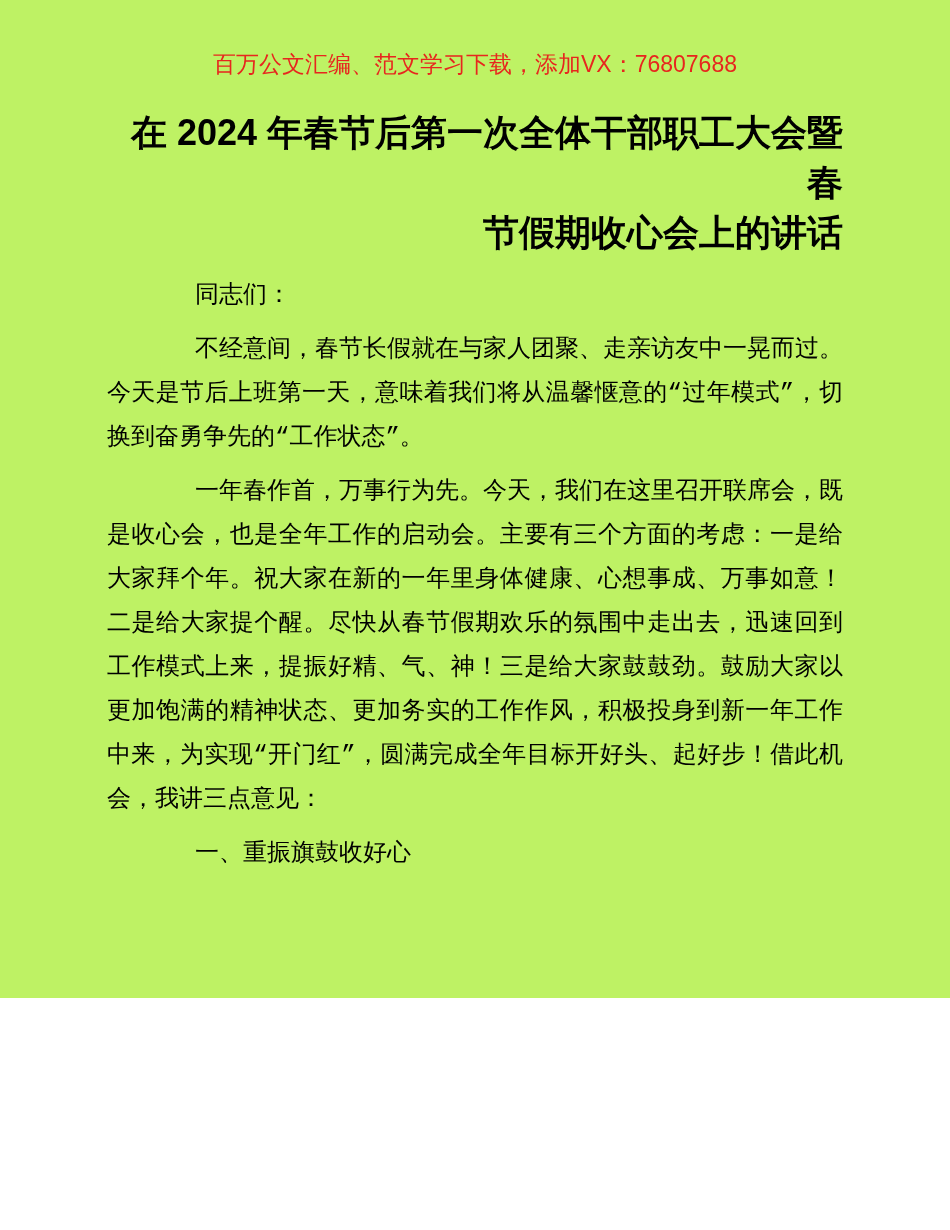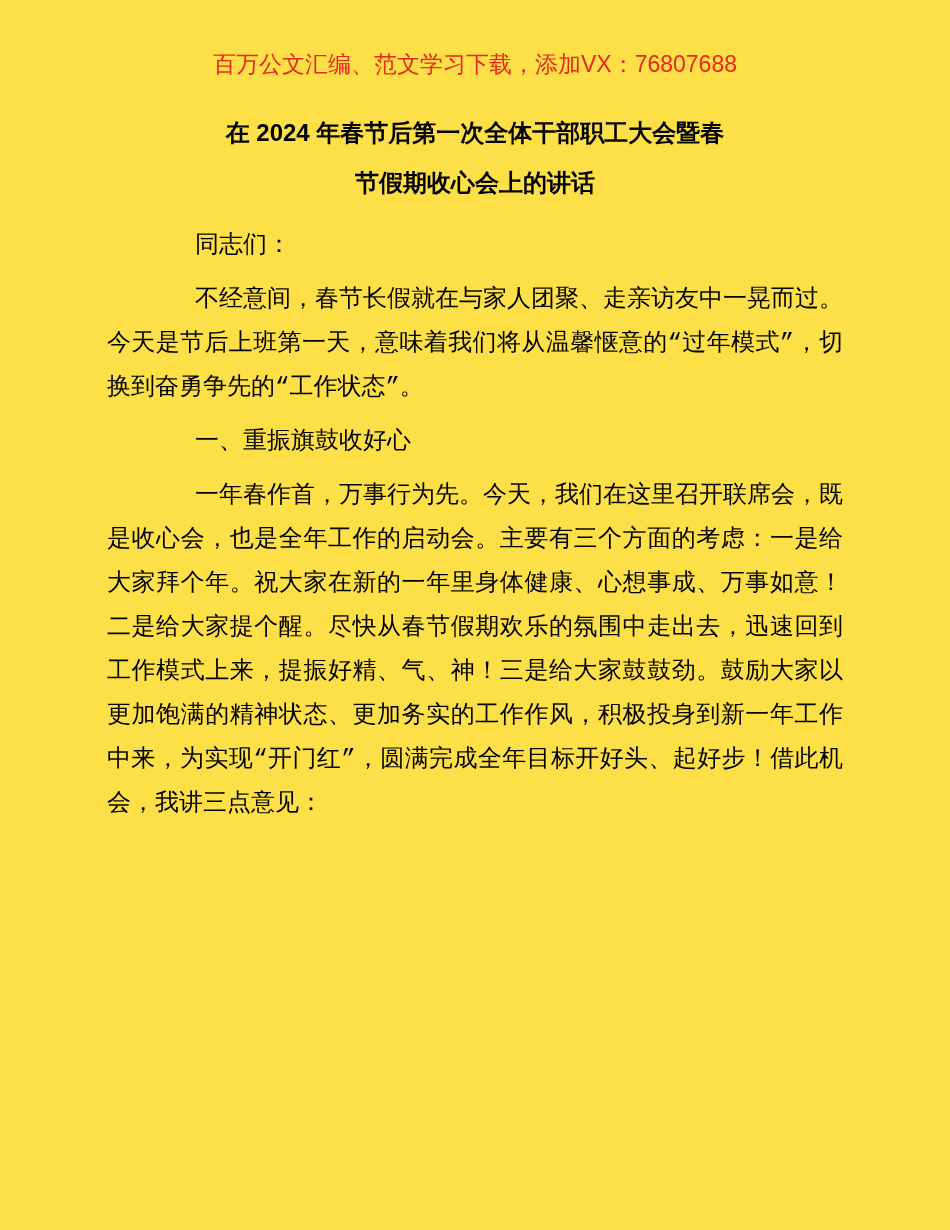--- a/index.html
+++ b/index.html
@@ -10,38 +10,38 @@
   body {
     width: 950px;
     height: 1230px;
     overflow: hidden;
     font-family: "Liberation Sans", "DejaVu Sans", sans-serif;
     color: #000000;
   }
   .page {
     box-sizing: border-box;
     width: 950px;
-    height: 1230px;
+    height: 998px;
     padding: 50px 107px 0 107px;
-    background: #fde047;
+    background: #bef264;
   }
   .notice {
     text-align: center;
     font-size: 23px;
     line-height: 28px;
     color: #e7261e;
     margin: 0 0 30px 0;
     font-weight: 400;
   }
   .doc-title {
     margin: 0 0 16px 0;
-    font-size: 24px;
+    font-size: 36px;
     line-height: 50px;
     font-weight: 700;
-    text-align: center;
+    text-align: right;
     color: #000000;
   }
   .doc-title .title-line {
     display: block;
   }
   .body-block {
     margin: 0 0 10px 0;
     font-size: 24px;
     line-height: 44px;
     text-align: justify;
@@ -63,18 +63,18 @@
 
   <h1 class="doc-title">
     <span class="title-line">在 2024 年春节后第一次全体干部职工大会暨春</span>
     <span class="title-line">节假期收心会上的讲话</span>
   </h1>
 
   <p class="body-block">同志们：</p>
 
   <p class="body-block">不经意间，春节长假就在与家人团聚、走亲访友中一晃而过。今天是节后上班第一天，意味着我们将从温馨惬意的“过年模式”，切换到奋勇争先的“工作状态”。</p>
 
+  <p class="body-block">一年春作首，万事行为先。今天，我们在这里召开联席会，既是收心会，也是全年工作的启动会。主要有三个方面的考虑：一是给大家拜个年。祝大家在新的一年里身体健康、心想事成、万事如意！二是给大家提个醒。尽快从春节假期欢乐的氛围中走出去，迅速回到工作模式上来，提振好精、气、神！三是给大家鼓鼓劲。鼓励大家以更加饱满的精神状态、更加务实的工作作风，积极投身到新一年工作中来，为实现“开门红”，圆满完成全年目标开好头、起好步！借此机会，我讲三点意见：</p>
+
   <p class="body-block section-heading">一、重振旗鼓收好心</p>
-
-  <p class="body-block">一年春作首，万事行为先。今天，我们在这里召开联席会，既是收心会，也是全年工作的启动会。主要有三个方面的考虑：一是给大家拜个年。祝大家在新的一年里身体健康、心想事成、万事如意！二是给大家提个醒。尽快从春节假期欢乐的氛围中走出去，迅速回到工作模式上来，提振好精、气、神！三是给大家鼓鼓劲。鼓励大家以更加饱满的精神状态、更加务实的工作作风，积极投身到新一年工作中来，为实现“开门红”，圆满完成全年目标开好头、起好步！借此机会，我讲三点意见：</p>
 
 
 </div>
 
 </body></html>

